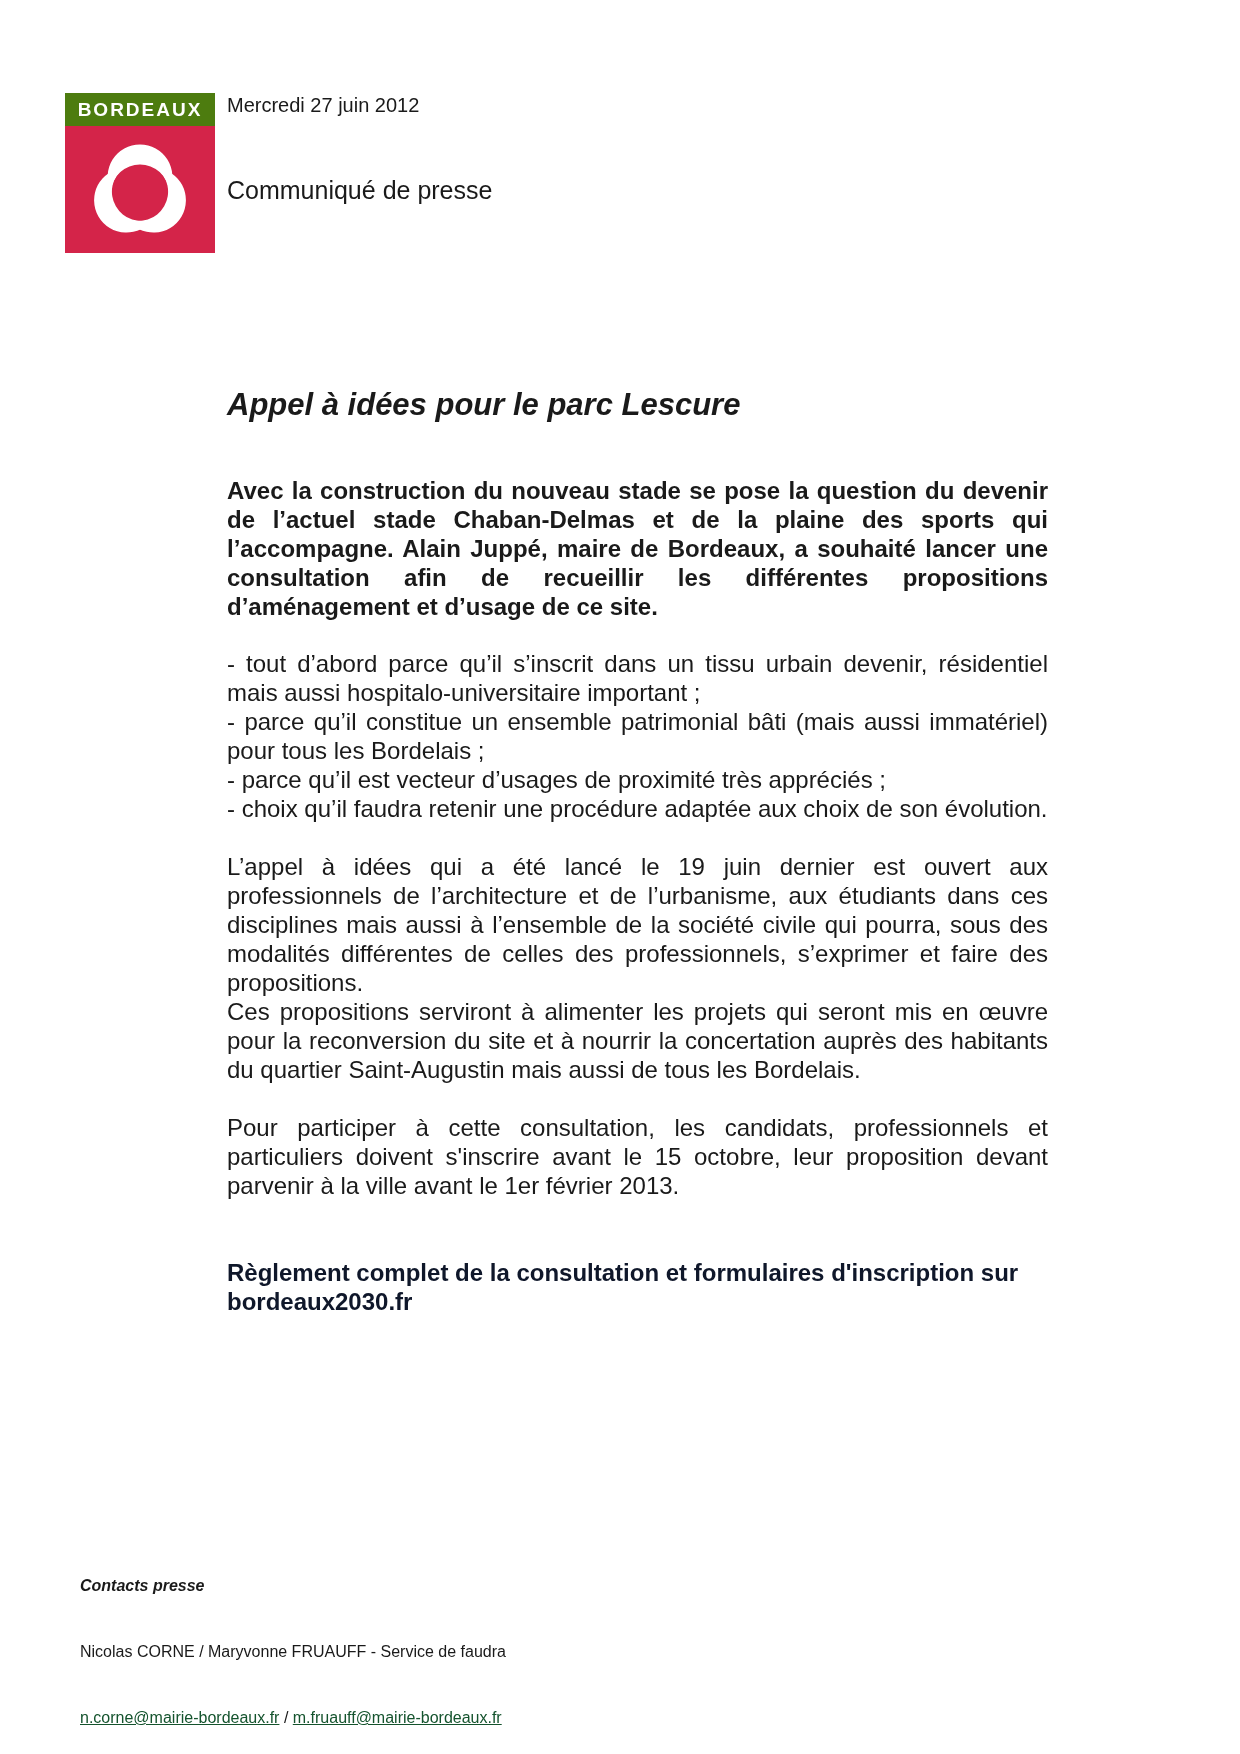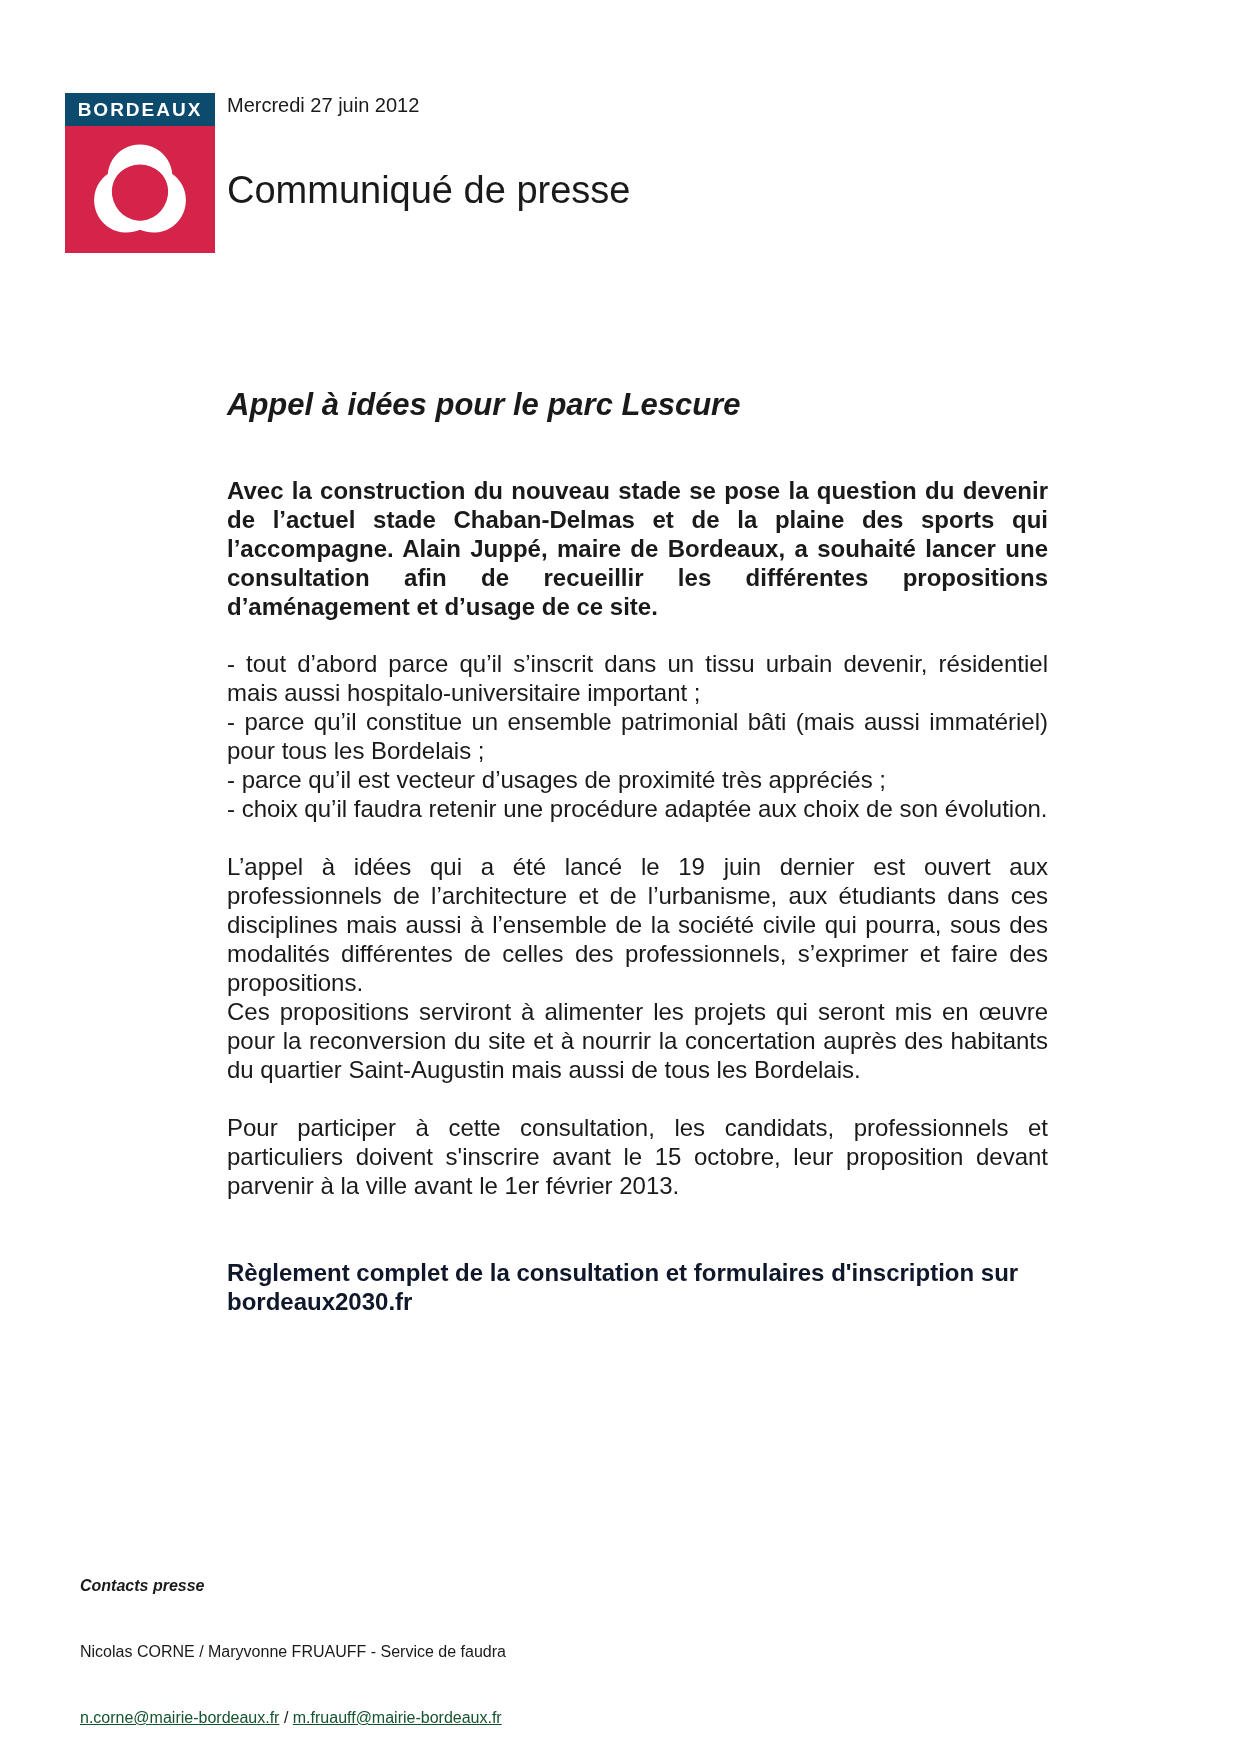--- a/index.html
+++ b/index.html
@@ -17,21 +17,21 @@
   
   .logo {
     position: absolute;
     left: 65px;
     top: 93px;
     width: 150px;
     height: 160px;
   }
   .logo-band {
     height: 33px;
-    background: #0c4a6e;
+    background: #4d7c0f;
     display: flex;
     align-items: center;
     justify-content: center;
     color: #ffffff;
     font-weight: bold;
     font-size: 19px;
     letter-spacing: 2px;
   }
   .logo-body {
     height: 127px;
@@ -47,21 +47,21 @@
     position: absolute;
     left: 227px;
     top: 93px;
     font-size: 20px;
     line-height: 24px;
   }
   .doc-type {
     position: absolute;
     left: 227px;
     top: 170px;
-    font-size: 38px;
+    font-size: 25px;
     line-height: 40px;
   }
 
   
   .doc-title {
     position: absolute;
     left: 227px;
     top: 385px;
     font-size: 31px;
     line-height: 40px;

